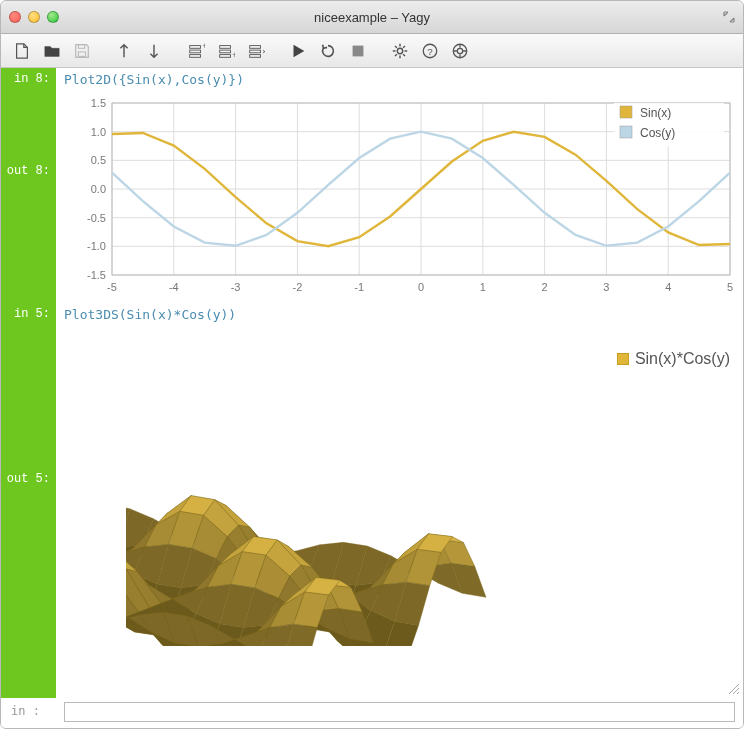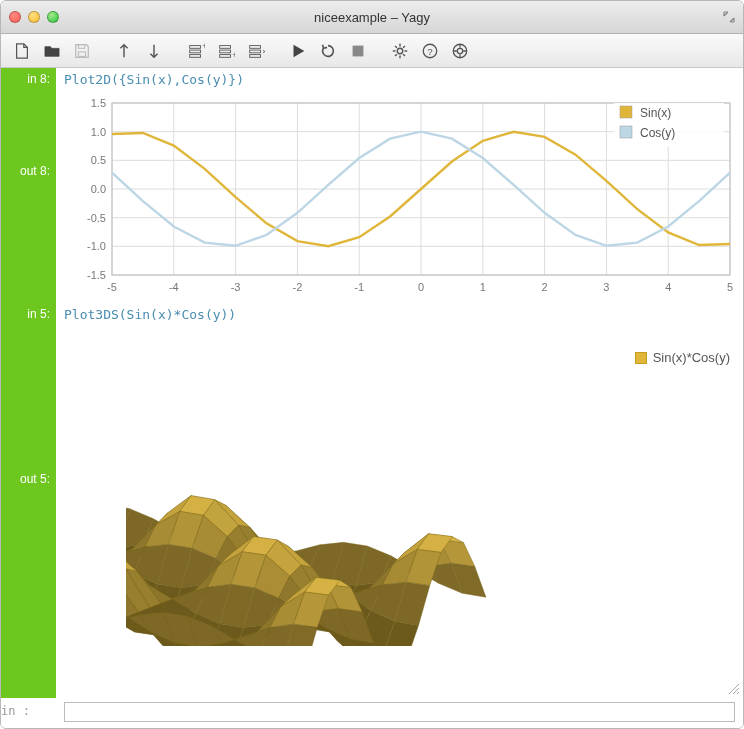--- a/index.html
+++ b/index.html
@@ -69,21 +69,21 @@
       background: #6ec71e;
       flex-shrink: 0;
     }
     .cells {
       flex: 1;
       background: #fff;
       position: relative;
     }
     .cell-label {
       color: #fff;
-      font-family: Liberation Sans, sans-serif;
+      font-family: Liberation Mono, monospace;
       font-size: 12px;
       text-align: right;
       padding: 4px 6px 4px 0;
       position: absolute;
       left: -55px;
       width: 55px;
     }
     .row { position: relative; }
     .code {
       font-family: Menlo, Monaco, monospace;
@@ -109,41 +109,41 @@
       padding: 10px 10px 10px 70px;
       position: relative;
     }
     .plot3d {
       width: 560px; height: 310px;
       position: relative;
     }
     .legend3d {
       position: absolute;
       right: 20px; top: 24px;
-      font-size: 13px; color: #555;
+      font-size: 16px; color: #555;
       display: flex; align-items: center; gap: 6px;
     }
     .swatch {
       width: 12px; height: 12px; background: #e0b63a;
       border: 1px solid #c79f1f;
     }
     .tick3d { font: 9px sans-serif; fill: #333; }
     .axis3d { stroke: #000; stroke-width: 1; fill: none; }
     .bottom-bar {
       height: 30px;
       display: flex;
       position: absolute;
       bottom: 0; left: 0; right: 0;
       background: #fff;
     }
     .bottom-gutter {
       width: 55px; background: #fff;
       font-family: Menlo, Monaco, monospace;
       font-size: 12px; color: #999;
-      text-align: left; padding: 6px 6px 0 0;
+      text-align: center; padding: 6px 6px 0 0;
     }
     .bottom-input {
       flex: 1; padding: 4px 8px;
     }
     .bottom-input input {
       width: 100%;
       height: 20px;
       border: 1px solid #bbb;
       font-family: Menlo, Monaco, monospace;
       font-size: 12px;

